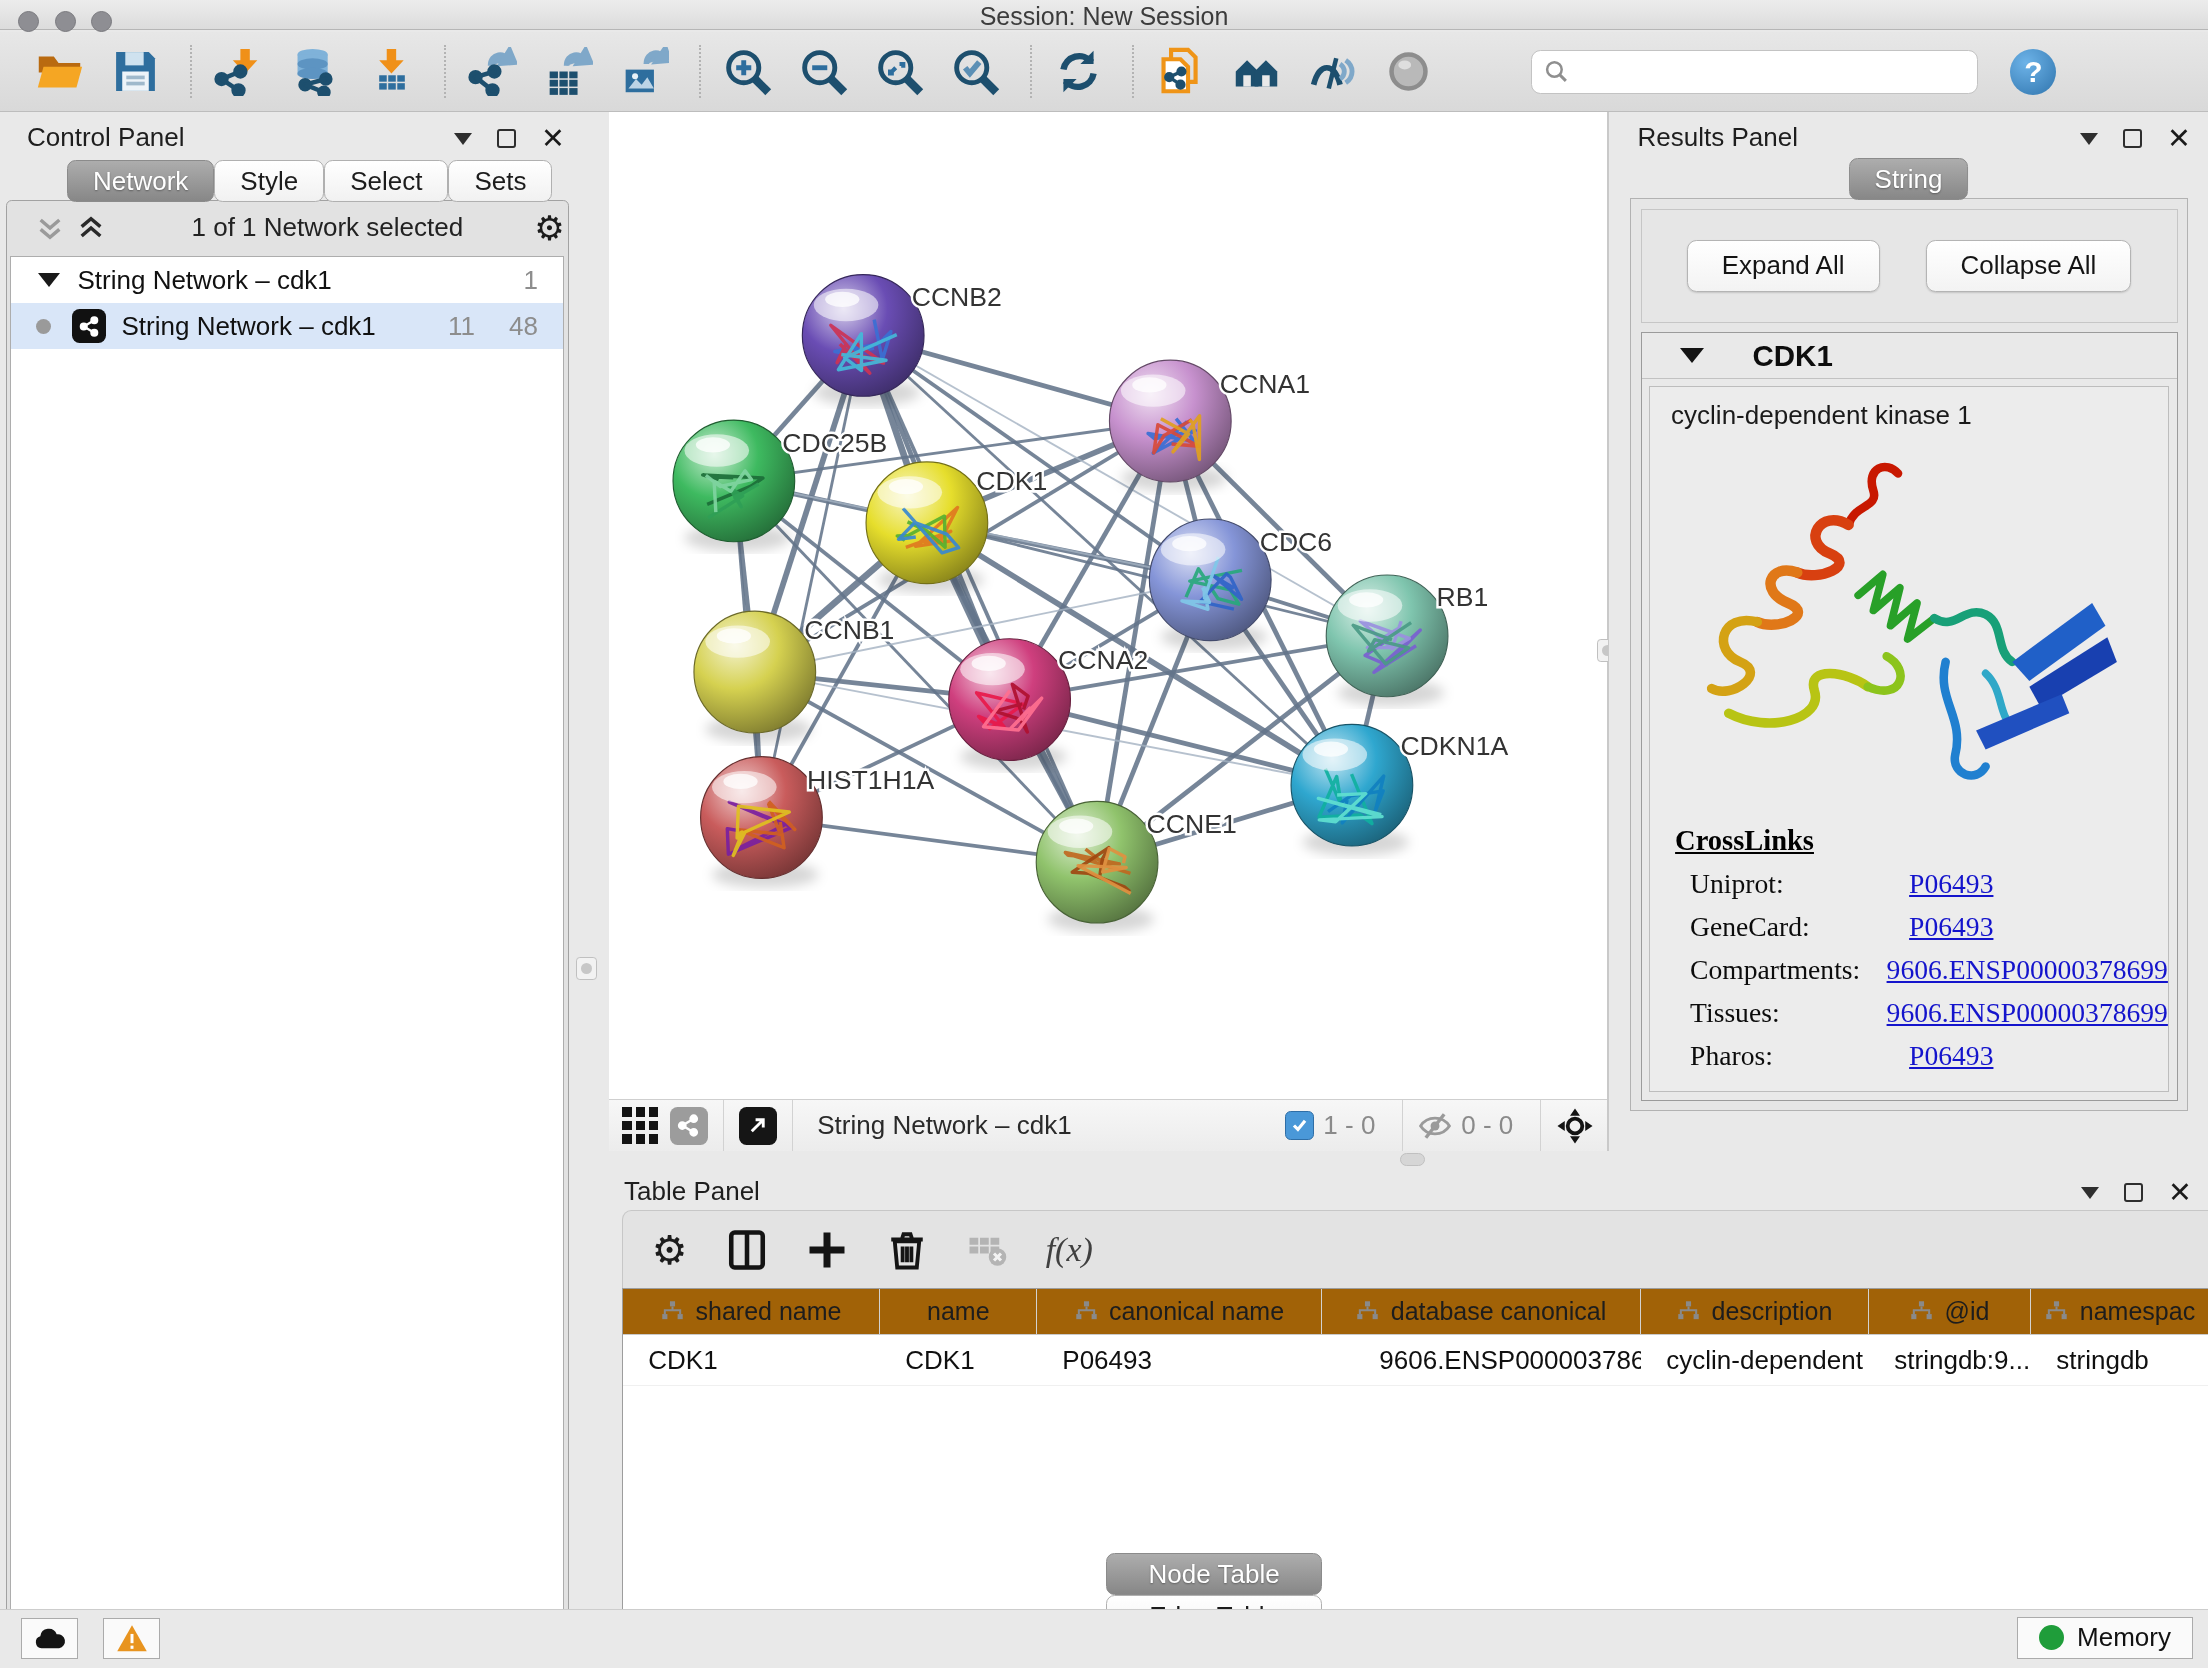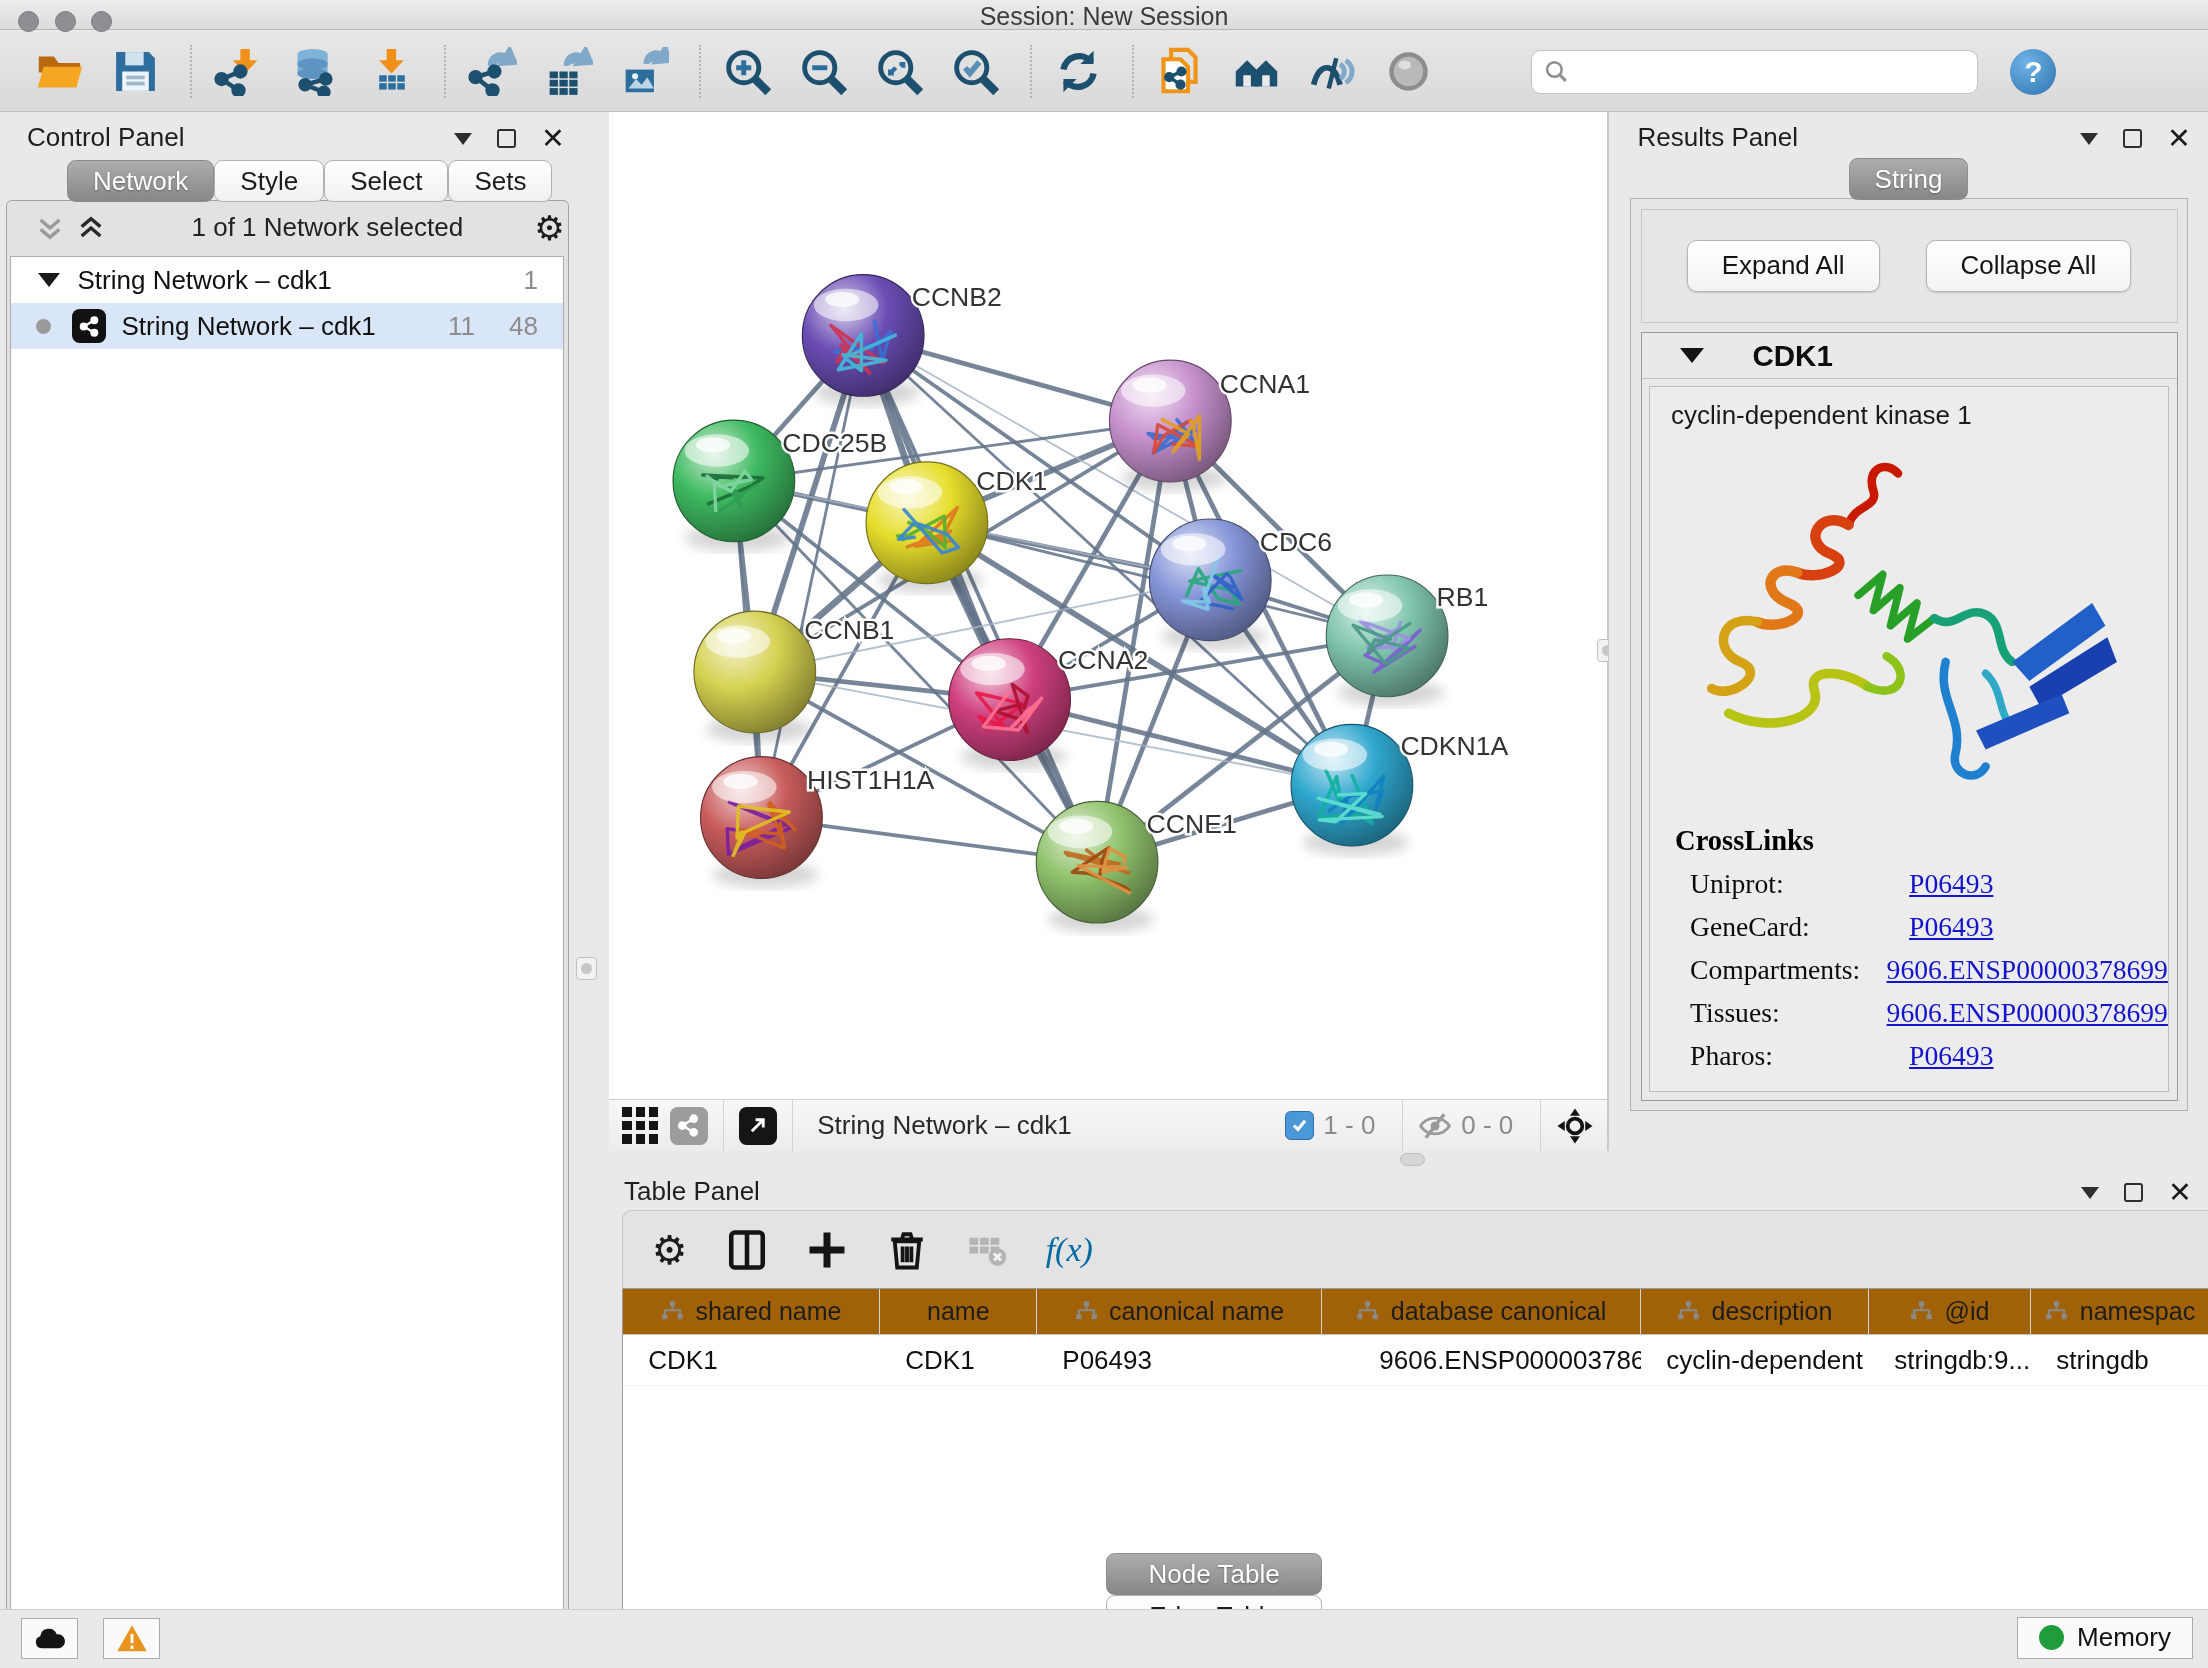--- a/index.html
+++ b/index.html
@@ -109,32 +109,32 @@
     border:1.9px solid #9b9b9b; background:#e9e9e9; }
   .rp-entry-head { height:46px; display:flex; align-items:center; border-bottom:1px solid #c2c2c2; }
   .rp-entry-head .tri { width:0;height:0;border-left:12.4px solid transparent;border-right:12.4px solid transparent;
     border-top:15px solid #141414; margin:0 49px 0 38px; }
   .rp-entry-head .nm { font-size:29.5px; font-weight:bold; color:#0d0d0d; }
   .rp-inner { position:absolute; left:7.6px; top:53px; right:7.6px; bottom:7.6px; background:#ececec;
     border:1px solid #bdbdbd; }
   .rp-desc { font-size:26px; color:#1a1a1a; padding:13.3px 0 0 21px; }
   .protein { display:block; margin:13.3px auto 0 auto; }
   .xl-title { font-family:"Liberation Serif", serif; font-weight:bold; font-size:28.5px;
-    color:#000; margin:9.5px 0 5.7px 25px; }
+    color:#000; margin:9.5px 0 5.7px 25px;text-decoration:underline; }
   .xl-row { display:flex; font-family:"Liberation Serif", serif; font-size:27.6px; height:43px;
     align-items:center; }
   .xl-row .lbl { width:219px; margin-left:40px; color:#0c0c0c; }
   .xl-row a { color:#1414cc; text-decoration:underline; }
   
   .tp { position:absolute; left:609px; top:1168px; width:1600px; height:441px; background:#e9e9e9; }
   .tp-toolbar { position:absolute; left:13.3px; top:42px; right:0; height:78px; background:#e3e3e3;
     border:1.9px solid #c7c7c7; border-bottom:none; border-radius:9.5px 0 0 0;
     display:flex; align-items:center; gap:38px; padding-left:28.5px; }
   .tp-toolbar svg { width:42px; height:42px; }
-  .fx { font-family:"Liberation Serif", serif; font-style:italic; font-size:34px; color:#0369a1; }
+  .fx { font-family:"Liberation Serif", serif; font-style:italic; font-size:34px; color:#404040; }
   .tbl { position:absolute; left:13.3px; top:120px; right:0; height:468px; background:#fff;
     border:1.9px solid #9d9d9d; border-right:none; }
   .tbl-head { display:flex; height:46px; background:#a16207; border-bottom:1.9px solid #c9c9c9; }
   .th { display:flex; align-items:center; justify-content:center; gap:11.4px; font-size:25px;
     color:#1d1d1d; border-right:1px solid #d2d2d2; overflow:hidden; white-space:nowrap; flex:none;}
   .tbl-row { display:flex; height:51px; border-bottom:1px solid #f0f0f0; }
   .td { font-size:26px; color:#101010; padding-left:25px; display:flex; align-items:center;
     overflow:hidden; white-space:nowrap; flex:none;}
   .c0{width:257px}.c1{width:157px}.c2{width:285px}.c3{width:319px}.c4{width:228px}.c5{width:162px}.c6{width:179px}
   .tp-tabs { position:absolute; left:497px; top:385px; display:flex;flex-direction:column; }

